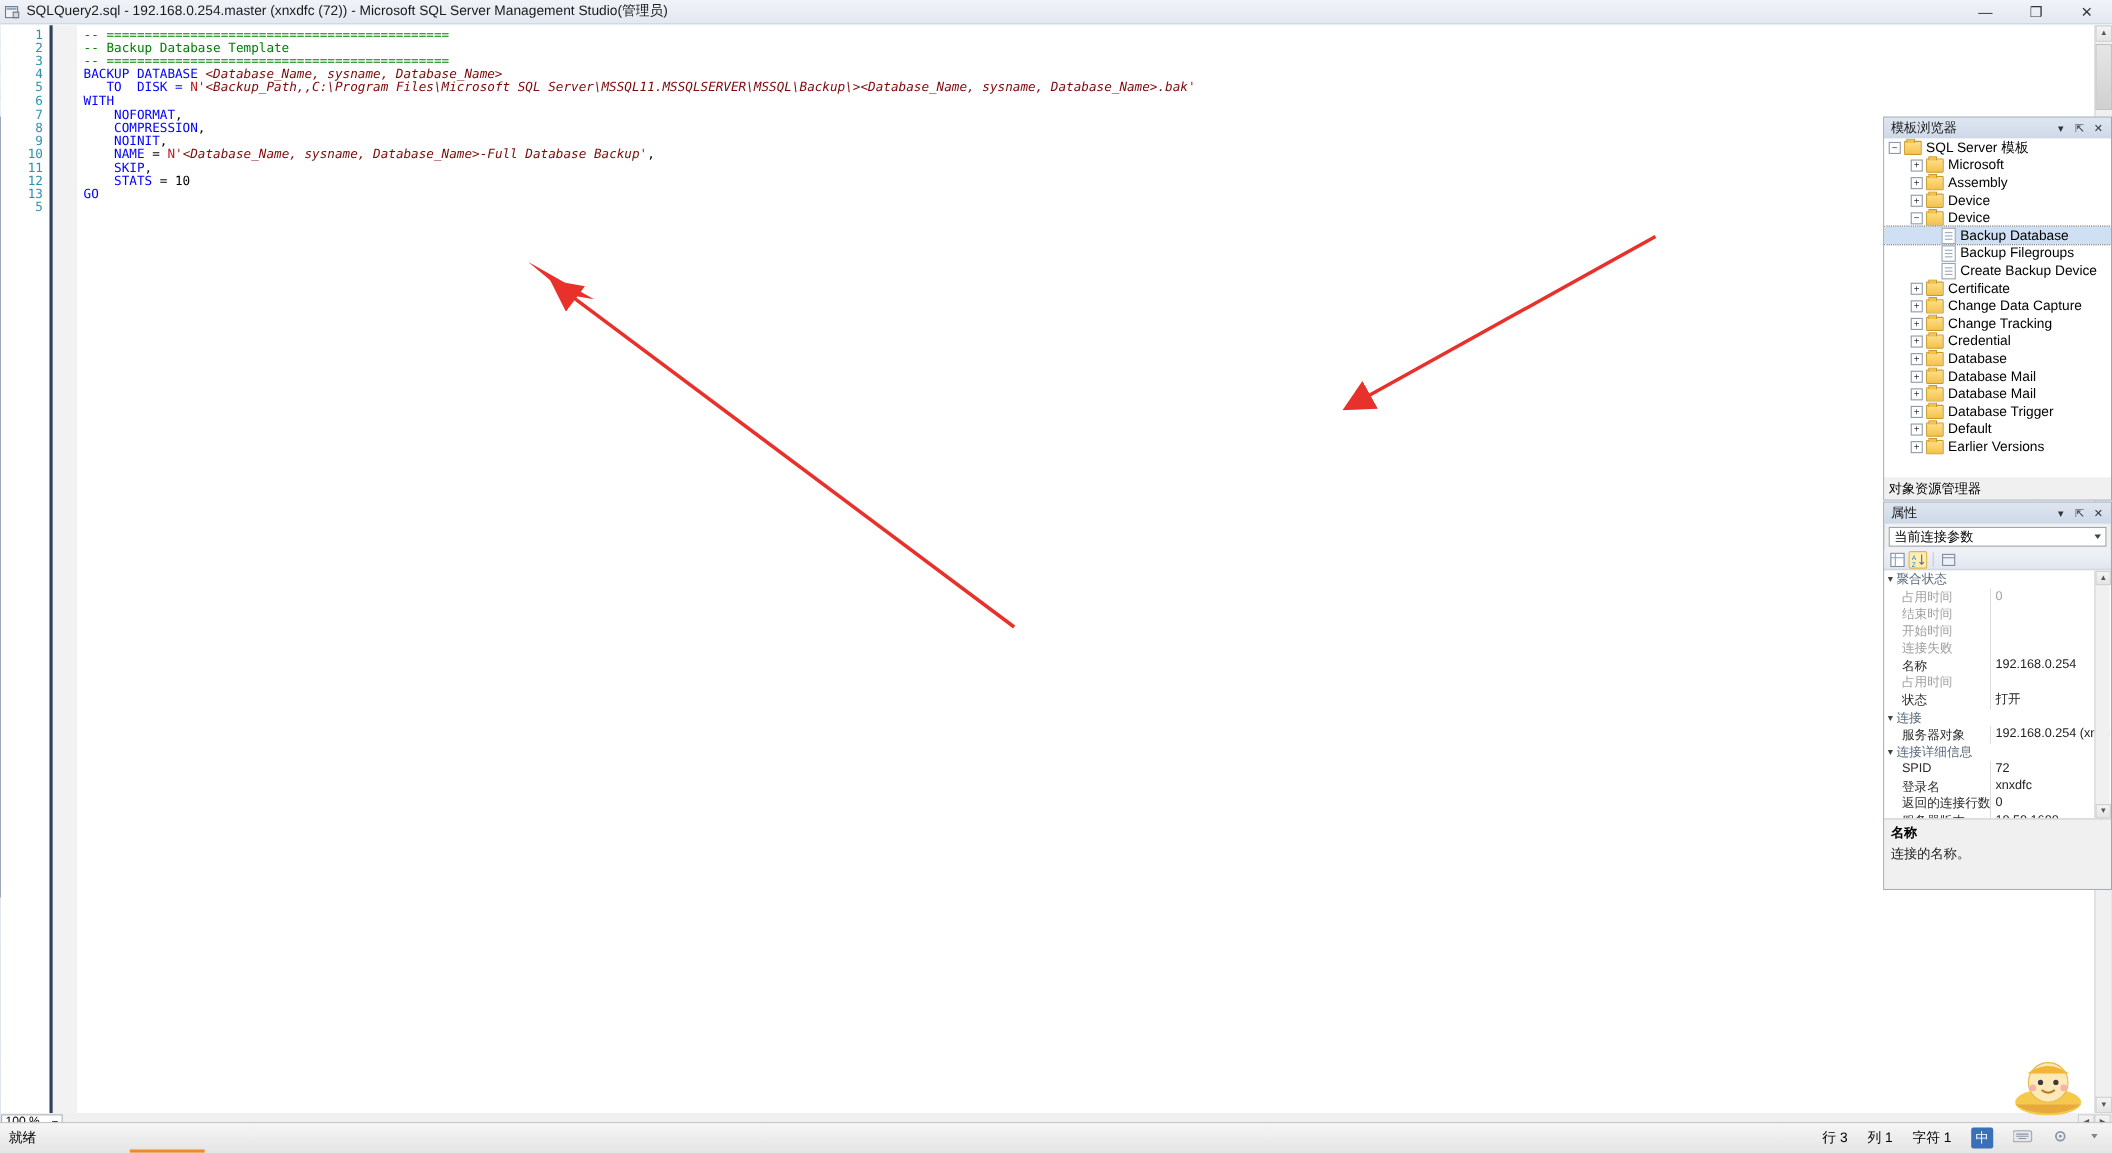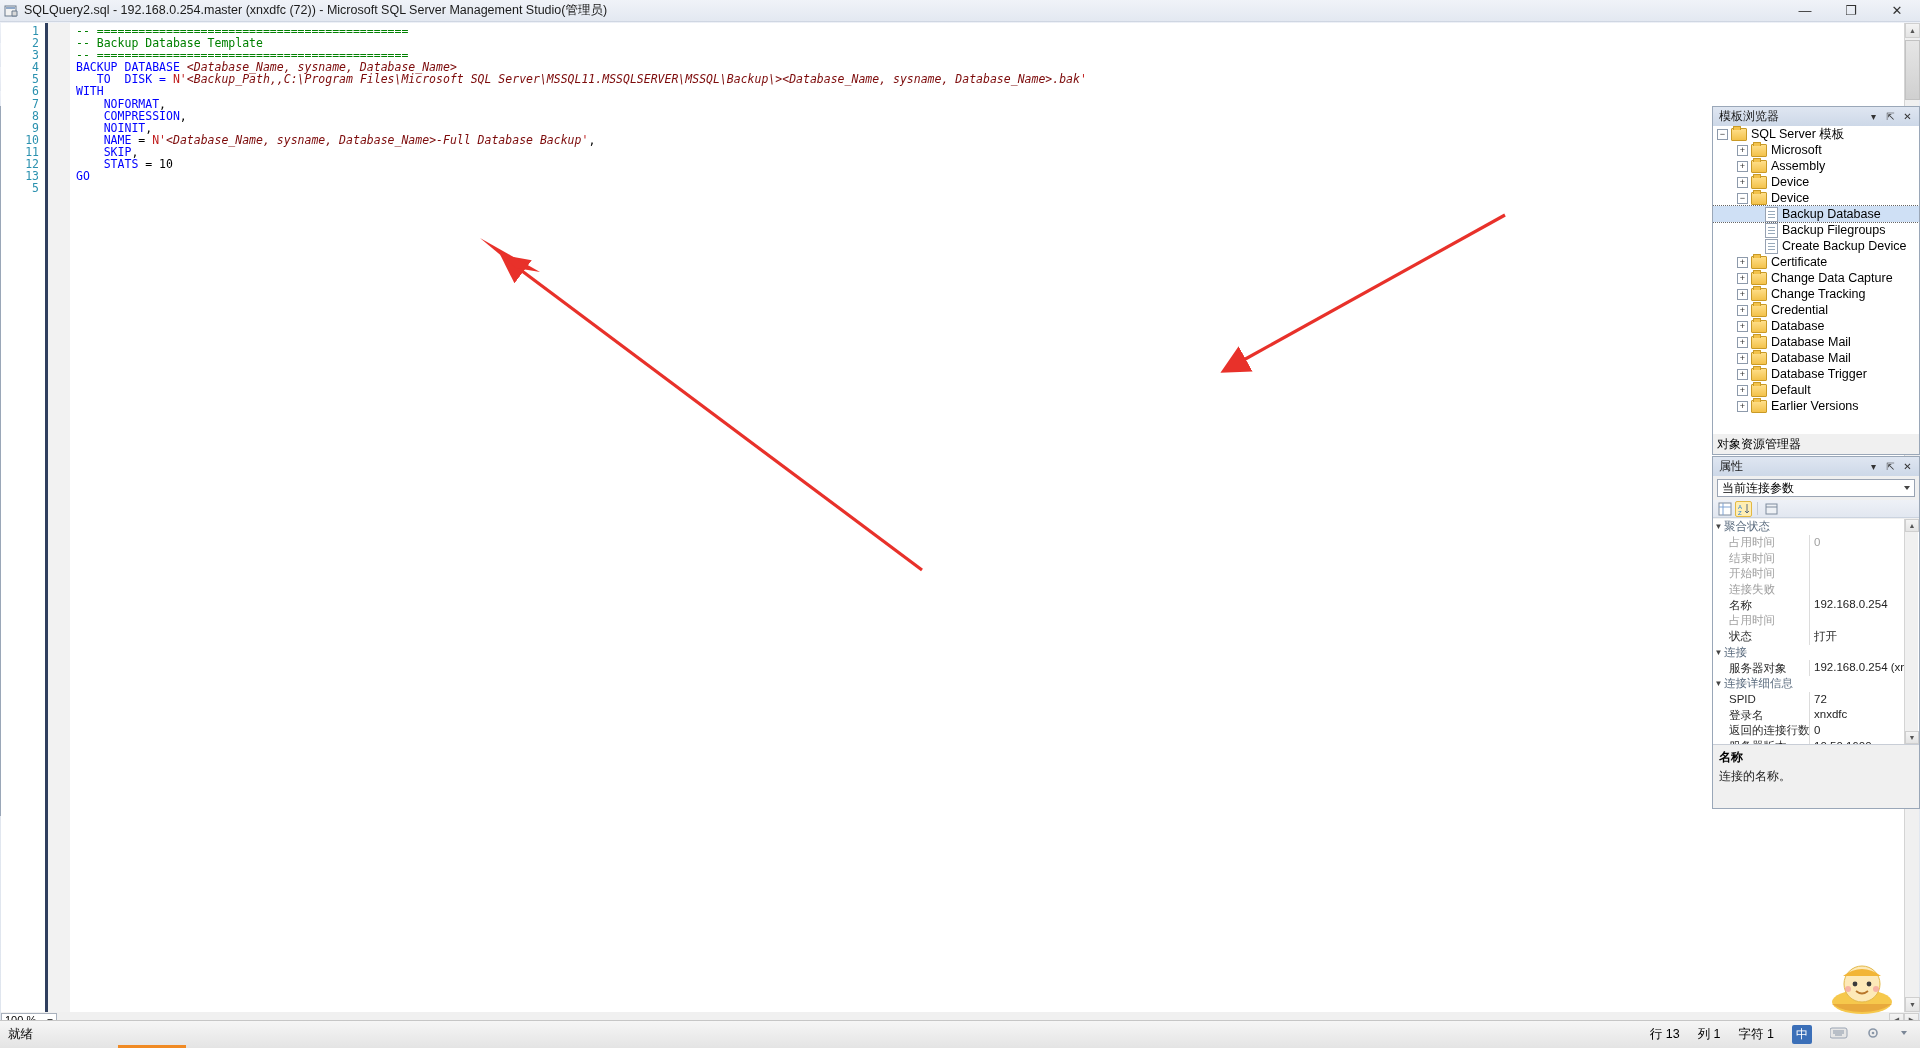--- a/index.html
+++ b/index.html
@@ -891,21 +891,21 @@
       <div style="width:14px;height:13px;background:linear-gradient(#f4f4f4,#e4e4e4);border:1px solid #cfcfcf;font-size:7px;text-align:center;color:#555;line-height:12px;">▲</div>
       <div style="position:absolute;bottom:0;width:14px;height:13px;background:linear-gradient(#f4f4f4,#e4e4e4);border:1px solid #cfcfcf;font-size:7px;text-align:center;color:#555;line-height:12px;">▼</div>
     </div>
   </div>
 
 
   <div id="taskbar">
     <span class="tb-status">就绪</span>
     <div class="tb-underline"></div>
     <div class="tb-right">
-      <span>行 13</span>
+      <span>行 3</span>
       <span>列 1</span>
       <span>字符 1</span>
       <span class="ime-box">中</span>
       <span>
         <svg width="18" height="14">
             <rect x="0" y="2" width="17" height="10" rx="2" fill="#e6e6e6" stroke="#9aa4b3"></rect>
             <path d="M3 5h11M3 7h11M5 9h7" stroke="#8a97a8"></path>
           </svg>
       </span>
       <span>

